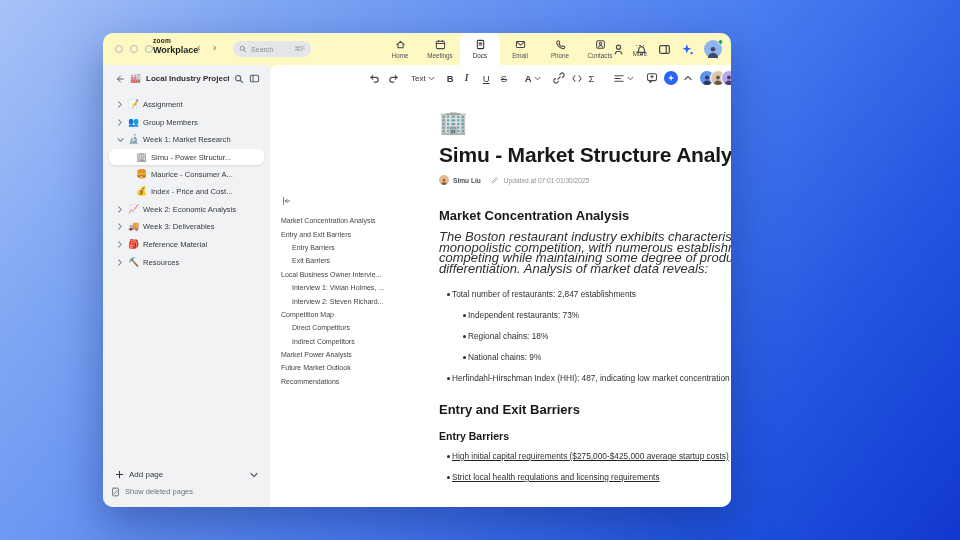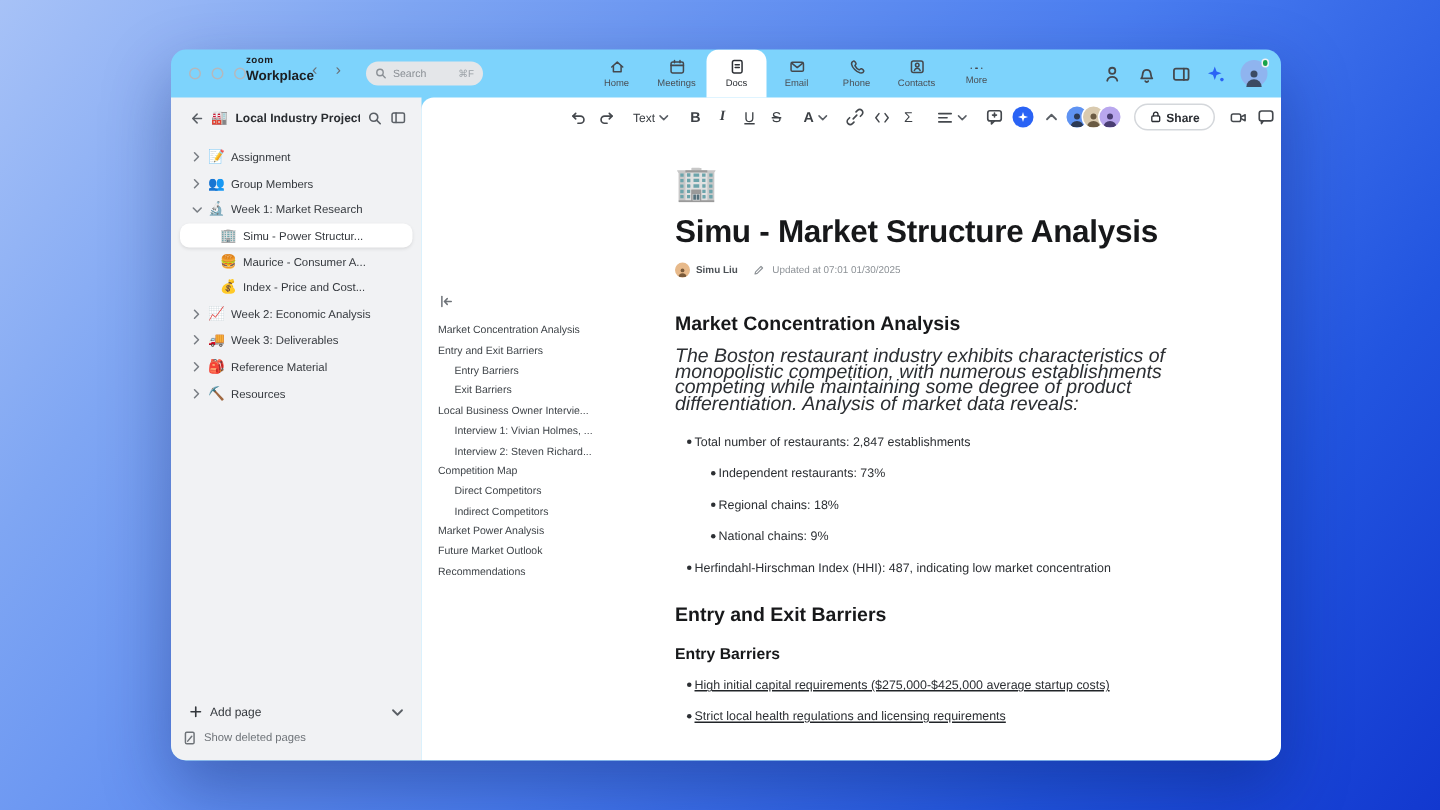--- a/index.html
+++ b/index.html
@@ -2,22 +2,22 @@
 <html><head>
 <meta charset="utf-8">
 <style>
   *{margin:0;padding:0;box-sizing:border-box;}
   html,body{width:960px;height:540px;overflow:hidden;}
   body{
     font-family:"Liberation Sans","DejaVu Sans",sans-serif;
     background:linear-gradient(128deg,#a7c2f7 0%,#7fa6f3 20%,#4a7df0 55%,#2255e0 80%,#1238cf 100%);
     position:relative;color:#212428;
   }
-  .window{position:absolute;left:114px;top:33px;width:740px;height:474px;border-radius:10px;
-    background:#7dd3fc;overflow:hidden;box-shadow:0 18px 45px rgba(8,25,95,.38);}
+  .window{position:absolute;left:103px;top:33px;width:628px;height:474px;border-radius:10px;
+    background:#fef9c3;overflow:hidden;box-shadow:0 18px 45px rgba(8,25,95,.38);}
   
   .titlebar{position:relative;height:32px;}
   .lights{position:absolute;left:12px;top:12px;display:flex;gap:7px;}
   .light{width:8px;height:8px;border-radius:50%;border:1px solid #b4b8bd;background:transparent;}
   .brand{position:absolute;left:50px;top:5px;line-height:1;}
   .brand .zt{font-size:6.5px;font-weight:700;color:#1c1e21;letter-spacing:.3px;}
   .brand .wb{font-size:9px;font-weight:700;color:#1c1e21;margin-top:1.5px;}
   .navarrows{position:absolute;left:94px;top:8px;display:flex;gap:12px;color:#6a6f75;font-size:11px;}
   .navarrows span{cursor:default;}
   .searchpill{position:absolute;left:130px;top:8px;width:78px;height:16px;border-radius:8px;background:#e4e6e9;
@@ -49,21 +49,21 @@
   .trow.child{padding-left:33px;}
   .trow.selected{background:#fff;border-radius:6px;margin:0 6px;padding-left:27px;height:16.5px;
     box-shadow:0 1px 2.5px rgba(0,0,0,.1);}
   .sb-bottom{position:absolute;left:0;right:0;bottom:6px;}
   .addpage{display:flex;align-items:center;gap:5px;padding:4px 12px;}
   .addpage .aplab{font-size:8px;color:#34383d;flex:1;}
   .showdel{display:flex;gap:5px;padding:4px 8px;}
   .showdel .sdlab{font-size:7.5px;color:#6e7378;}
   
   .toolbar{height:26px;display:flex;align-items:center;padding:0 10px 0 96px;gap:0;}
-  .tbtn{height:18px;min-width:18px;padding:0 3px;display:flex;align-items:center;justify-content:center;gap:2px;
+  .tbtn{height:18px;min-width:18px;padding:0 3px;display:flex;align-items:center;justify-content:flex-start;gap:2px;
     border-radius:4px;color:#44484d;flex:none;}
   .tbtn .glyph{font-size:9.5px;font-weight:700;color:#3c4045;}
   .tbtn .glyph.it{font-style:italic;font-weight:600;font-family:"Liberation Serif",serif;}
   .tbtn .glyph.un{text-decoration:underline;font-weight:500;}
   .tbtn .glyph.st{text-decoration:line-through;font-weight:500;}
   .txtstyle{font-size:8px;color:#35393e;}
   .sep{width:6px;flex:none;}
   .ai-circle{width:14px;height:14px;border-radius:50%;background:#2a63f5;display:flex;align-items:center;justify-content:center;flex:none;}
   .tb-avatars{display:flex;margin-left:auto;margin-right:8px;}
   .tb-av{width:16px;height:16px;border-radius:50%;border:1.5px solid #fff;display:flex;align-items:flex-end;justify-content:center;overflow:hidden;}

